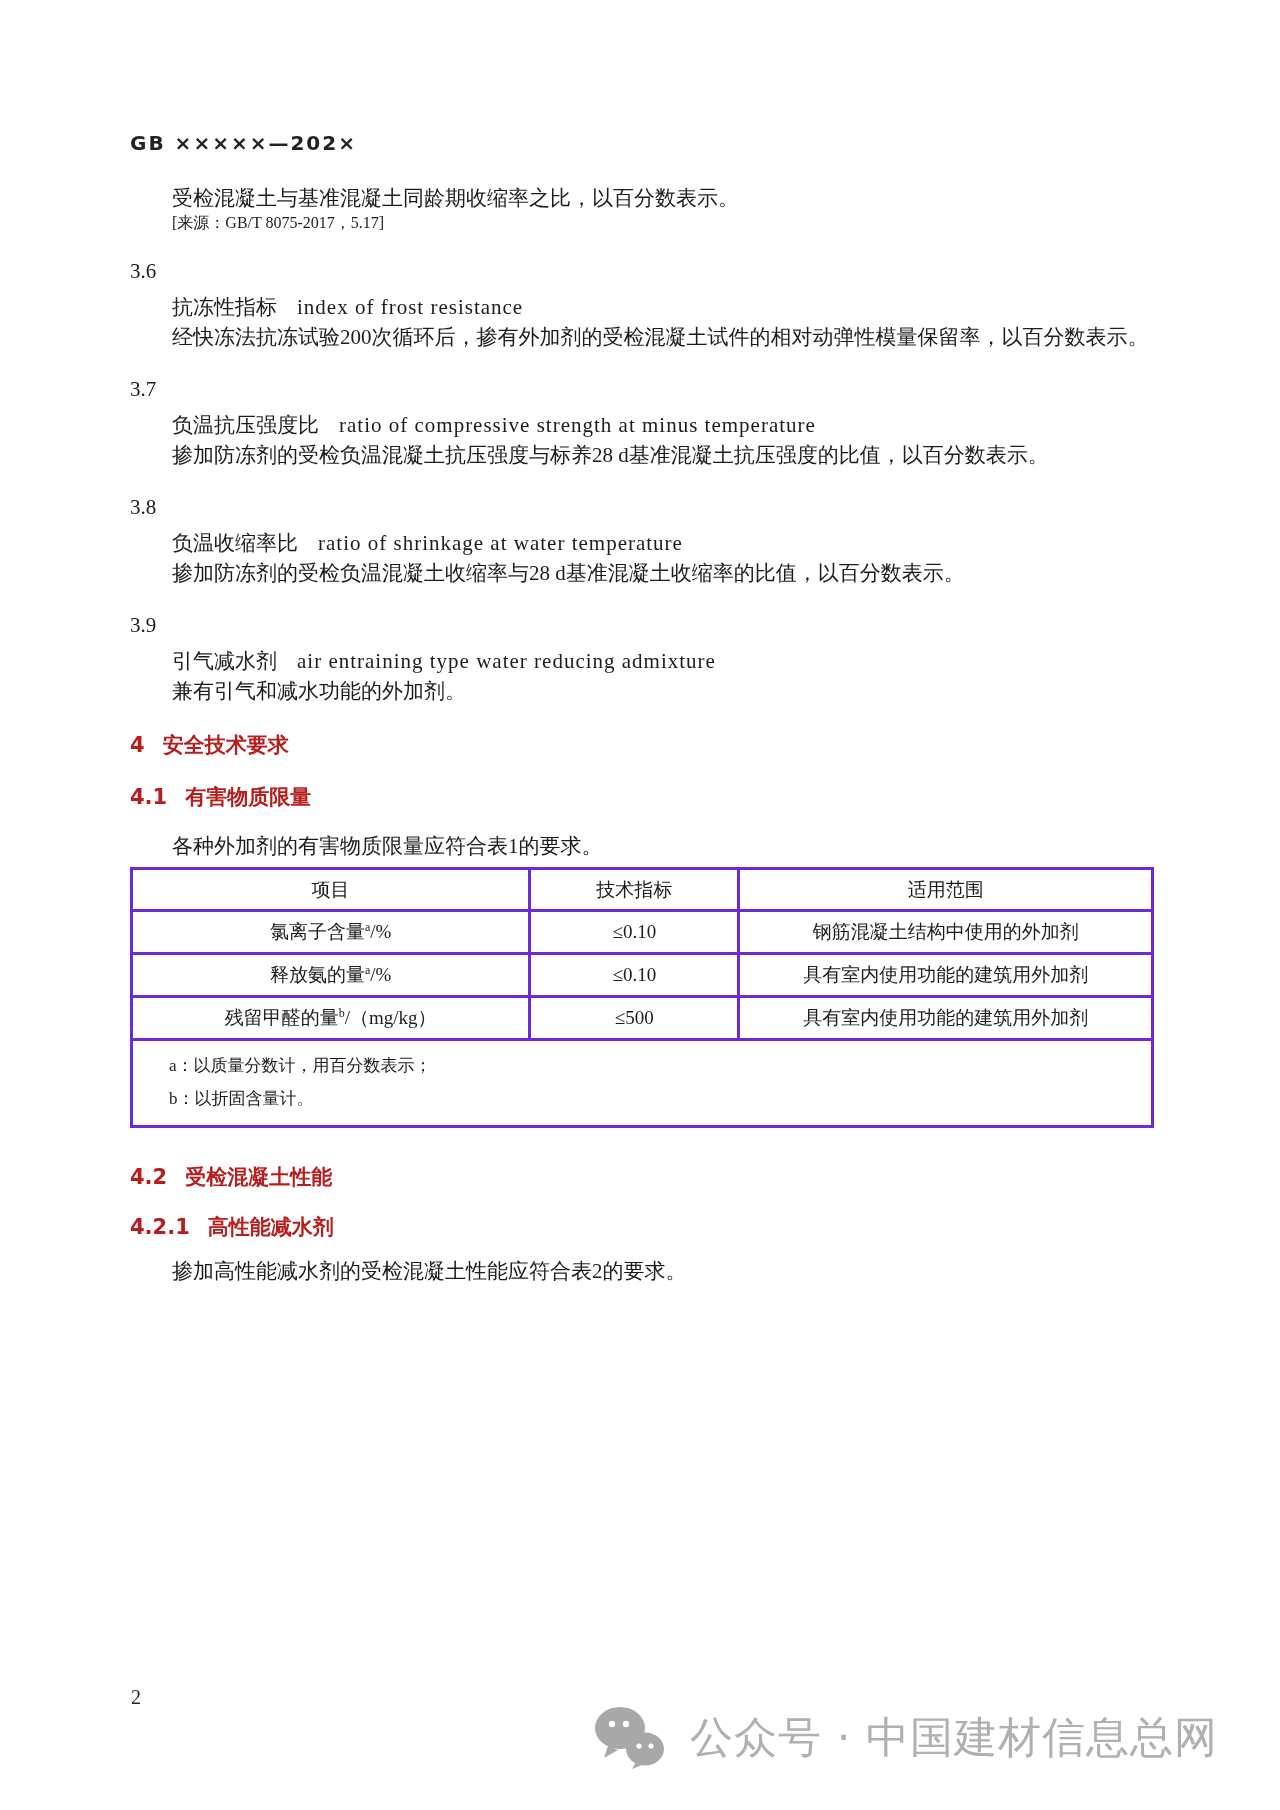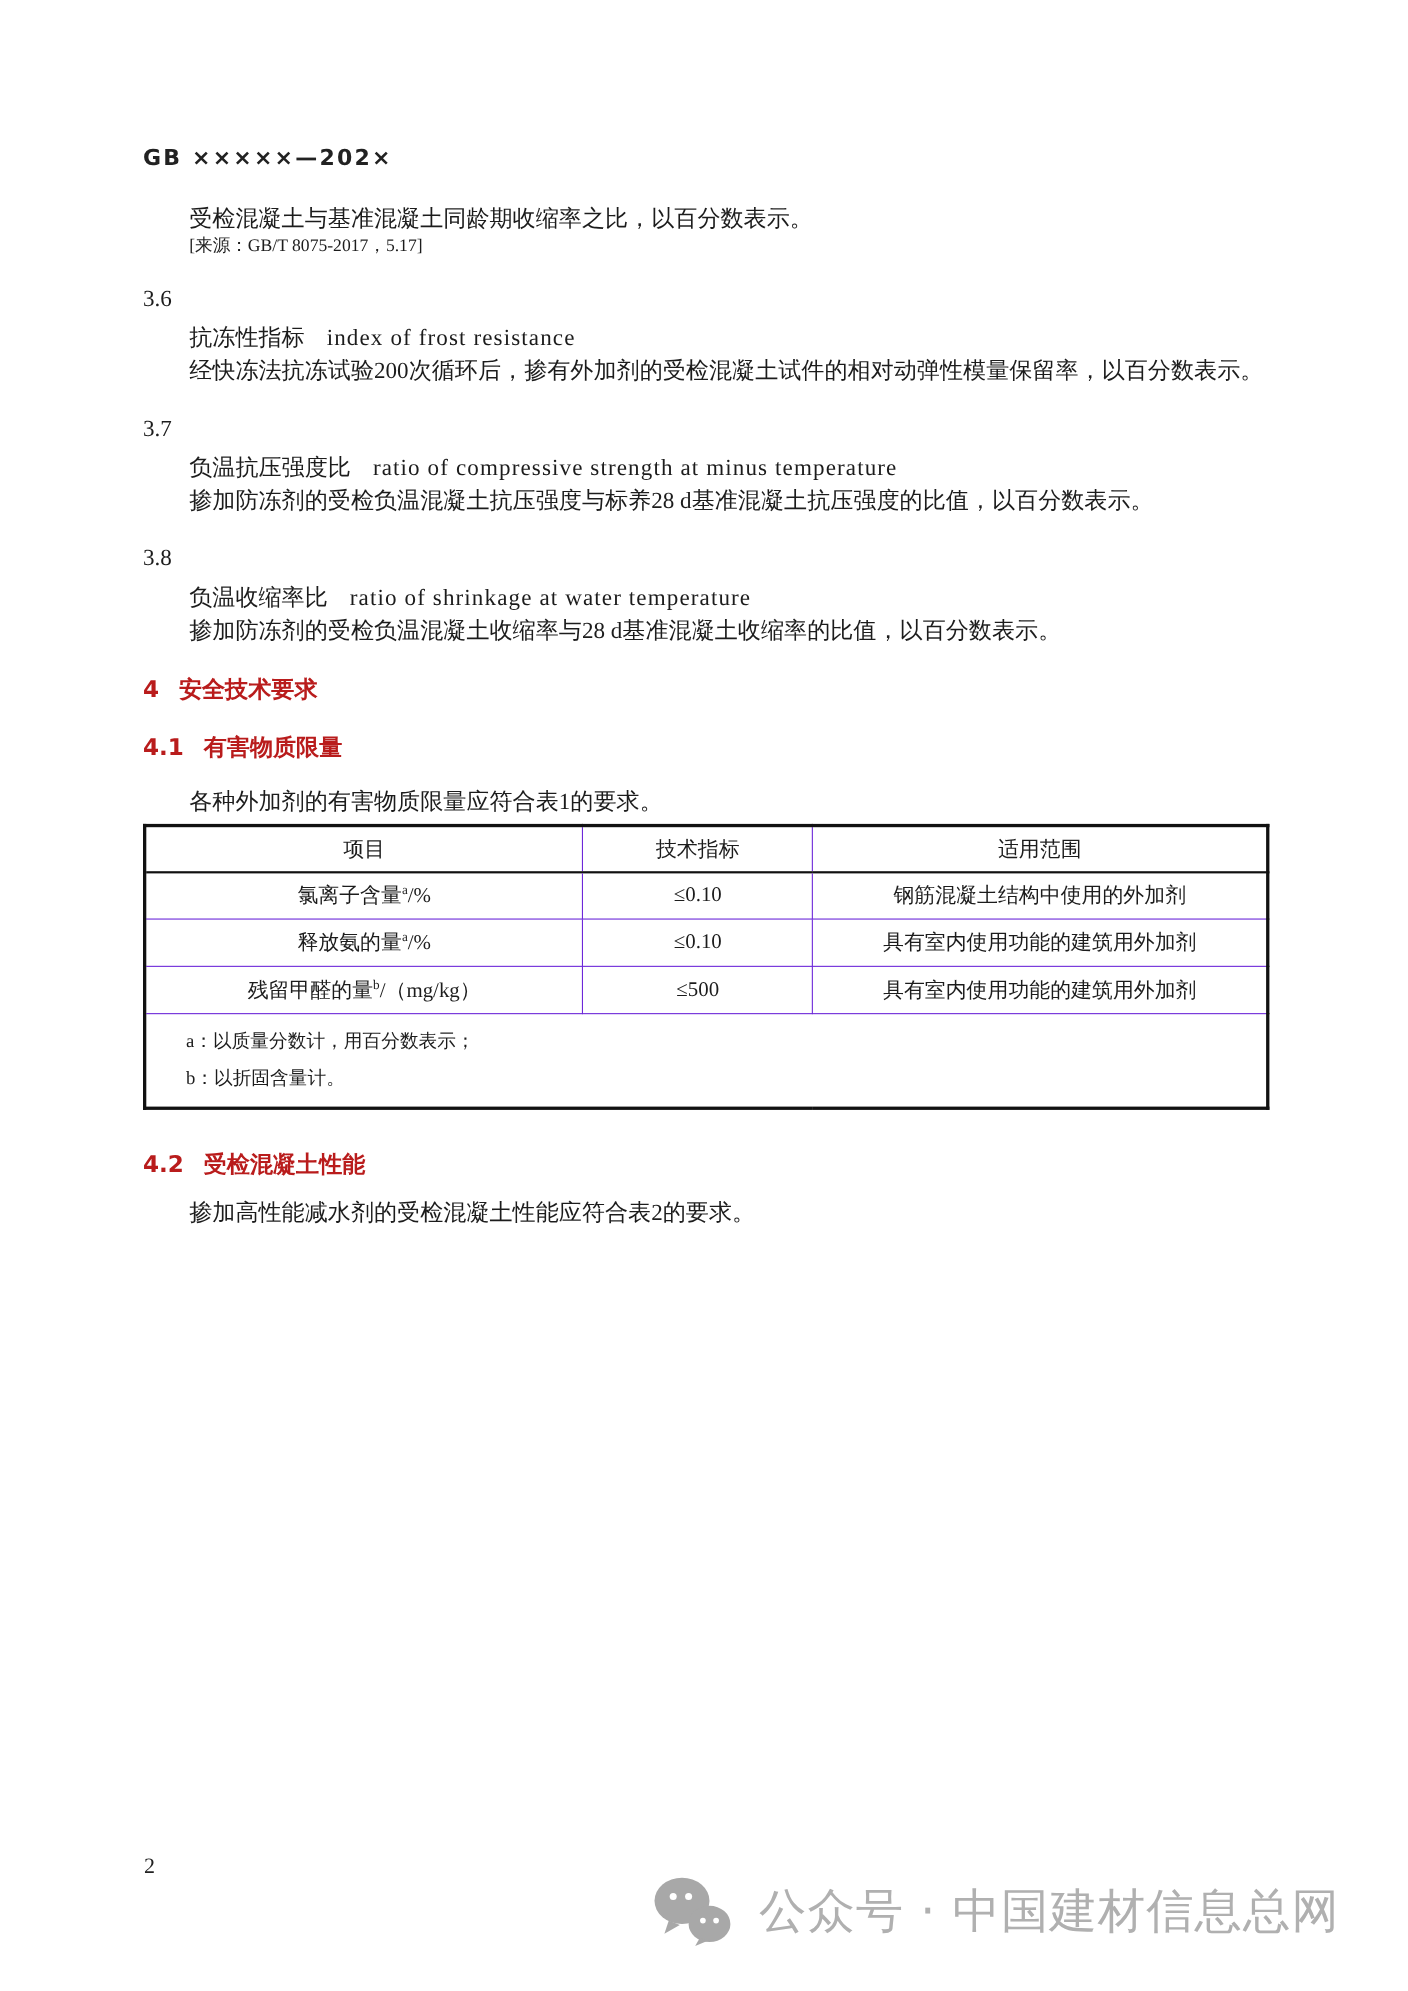--- a/index.html
+++ b/index.html
@@ -58,21 +58,21 @@
   .tbl-caption .cap-label { margin-right: 16px; }
   table.limits {
     margin-top: 6px;
     width: 100%;
     border-collapse: collapse;
     border: 3px solid #111;
     table-layout: fixed;
     font-size: 19px;
   }
   table.limits td {
-    border: 1px solid #6d28d9;
+    border: 3px solid #6d28d9;
     text-align: center;
     vertical-align: middle;
     padding: 4px 6px;
   }
   table.limits tr.head td { height: 42px; border-bottom: 2px solid #111; }
   table.limits tr.datarow td { height: 43px; }
   table.limits td.fn-cell {
     text-align: left;
     padding: 8px 0 10px 36px;
   }
@@ -134,20 +134,27 @@
     </section>
 
     <section class="clause">
       <div class="clause-no">3.8</div>
       <div class="term-line">
         <span class="term-zh">负温收缩率比</span><span class="term-en">ratio of shrinkage at water temperature</span>
       </div>
       <p class="def">掺加防冻剂的受检负温混凝土收缩率与28 d基准混凝土收缩率的比值，以百分数表示。</p>
     </section>
 
+    <section class="clause">
+      <div class="clause-no">3.9</div>
+      <div class="term-line">
+        <span class="term-zh">引气减水剂</span><span class="term-en">air entraining type water reducing admixture</span>
+      </div>
+      <p class="def">兼有引气和减水功能的外加剂。</p>
+    </section>
 
     <h2 class="h-sec h4">
       <span class="sec-no">4</span><span>安全技术要求</span>
     </h2>
 
     <h3 class="h-sec h41">
       <span class="sec-no">4.1</span><span>有害物质限量</span>
     </h3>
 
     <p class="p-body">各种外加剂的有害物质限量应符合表1的要求。</p>
@@ -186,20 +193,23 @@
             <div class="fn-line">b：以折固含量计。</div>
           </td>
         </tr>
       </tbody>
     </table>
 
     <h3 class="h-sec h42">
       <span class="sec-no">4.2</span><span>受检混凝土性能</span>
     </h3>
 
+    <h4 class="h-sec h421">
+      <span class="sec-no">4.2.1</span><span>高性能减水剂</span>
+    </h4>
 
     <p class="p-body p-last">掺加高性能减水剂的受检混凝土性能应符合表2的要求。</p>
 
   </div>
 
   <div class="page-number">2</div>
 
   <div class="watermark">
     <svg width="72" height="64" viewBox="0 0 72 64" aria-hidden="true">
       <ellipse cx="26" cy="22" rx="25" ry="21" fill="#a8a8a8"></ellipse>

